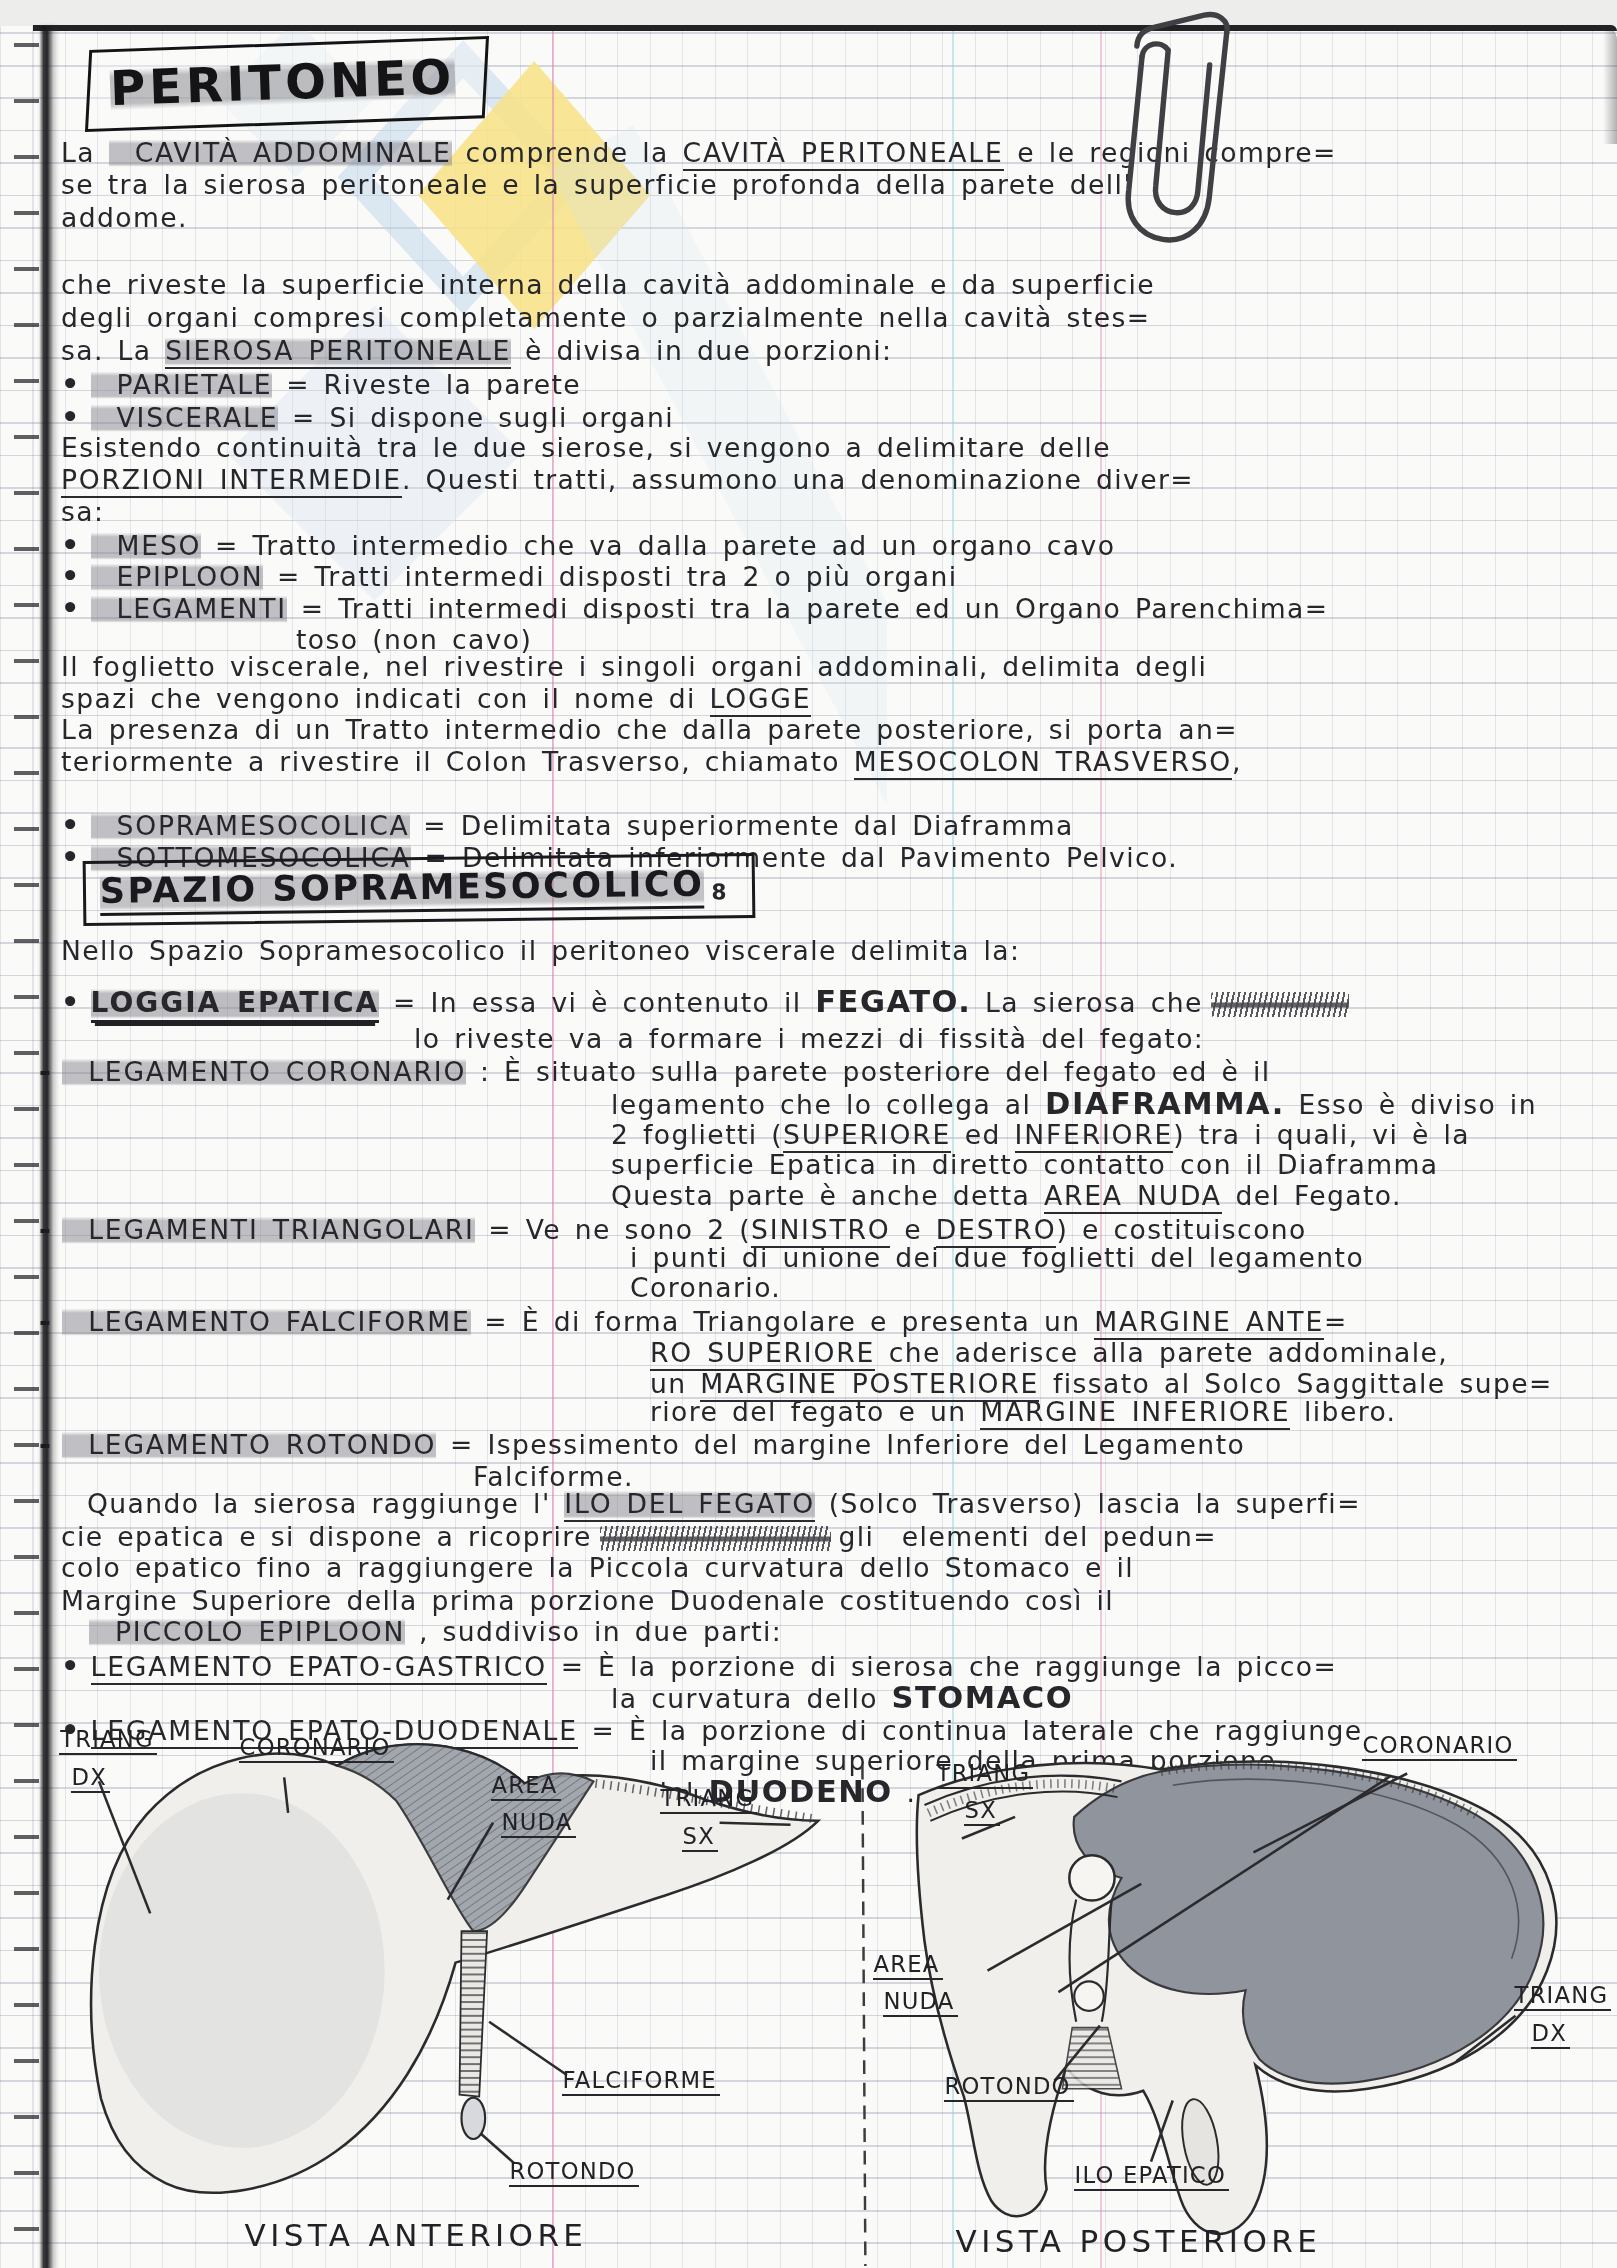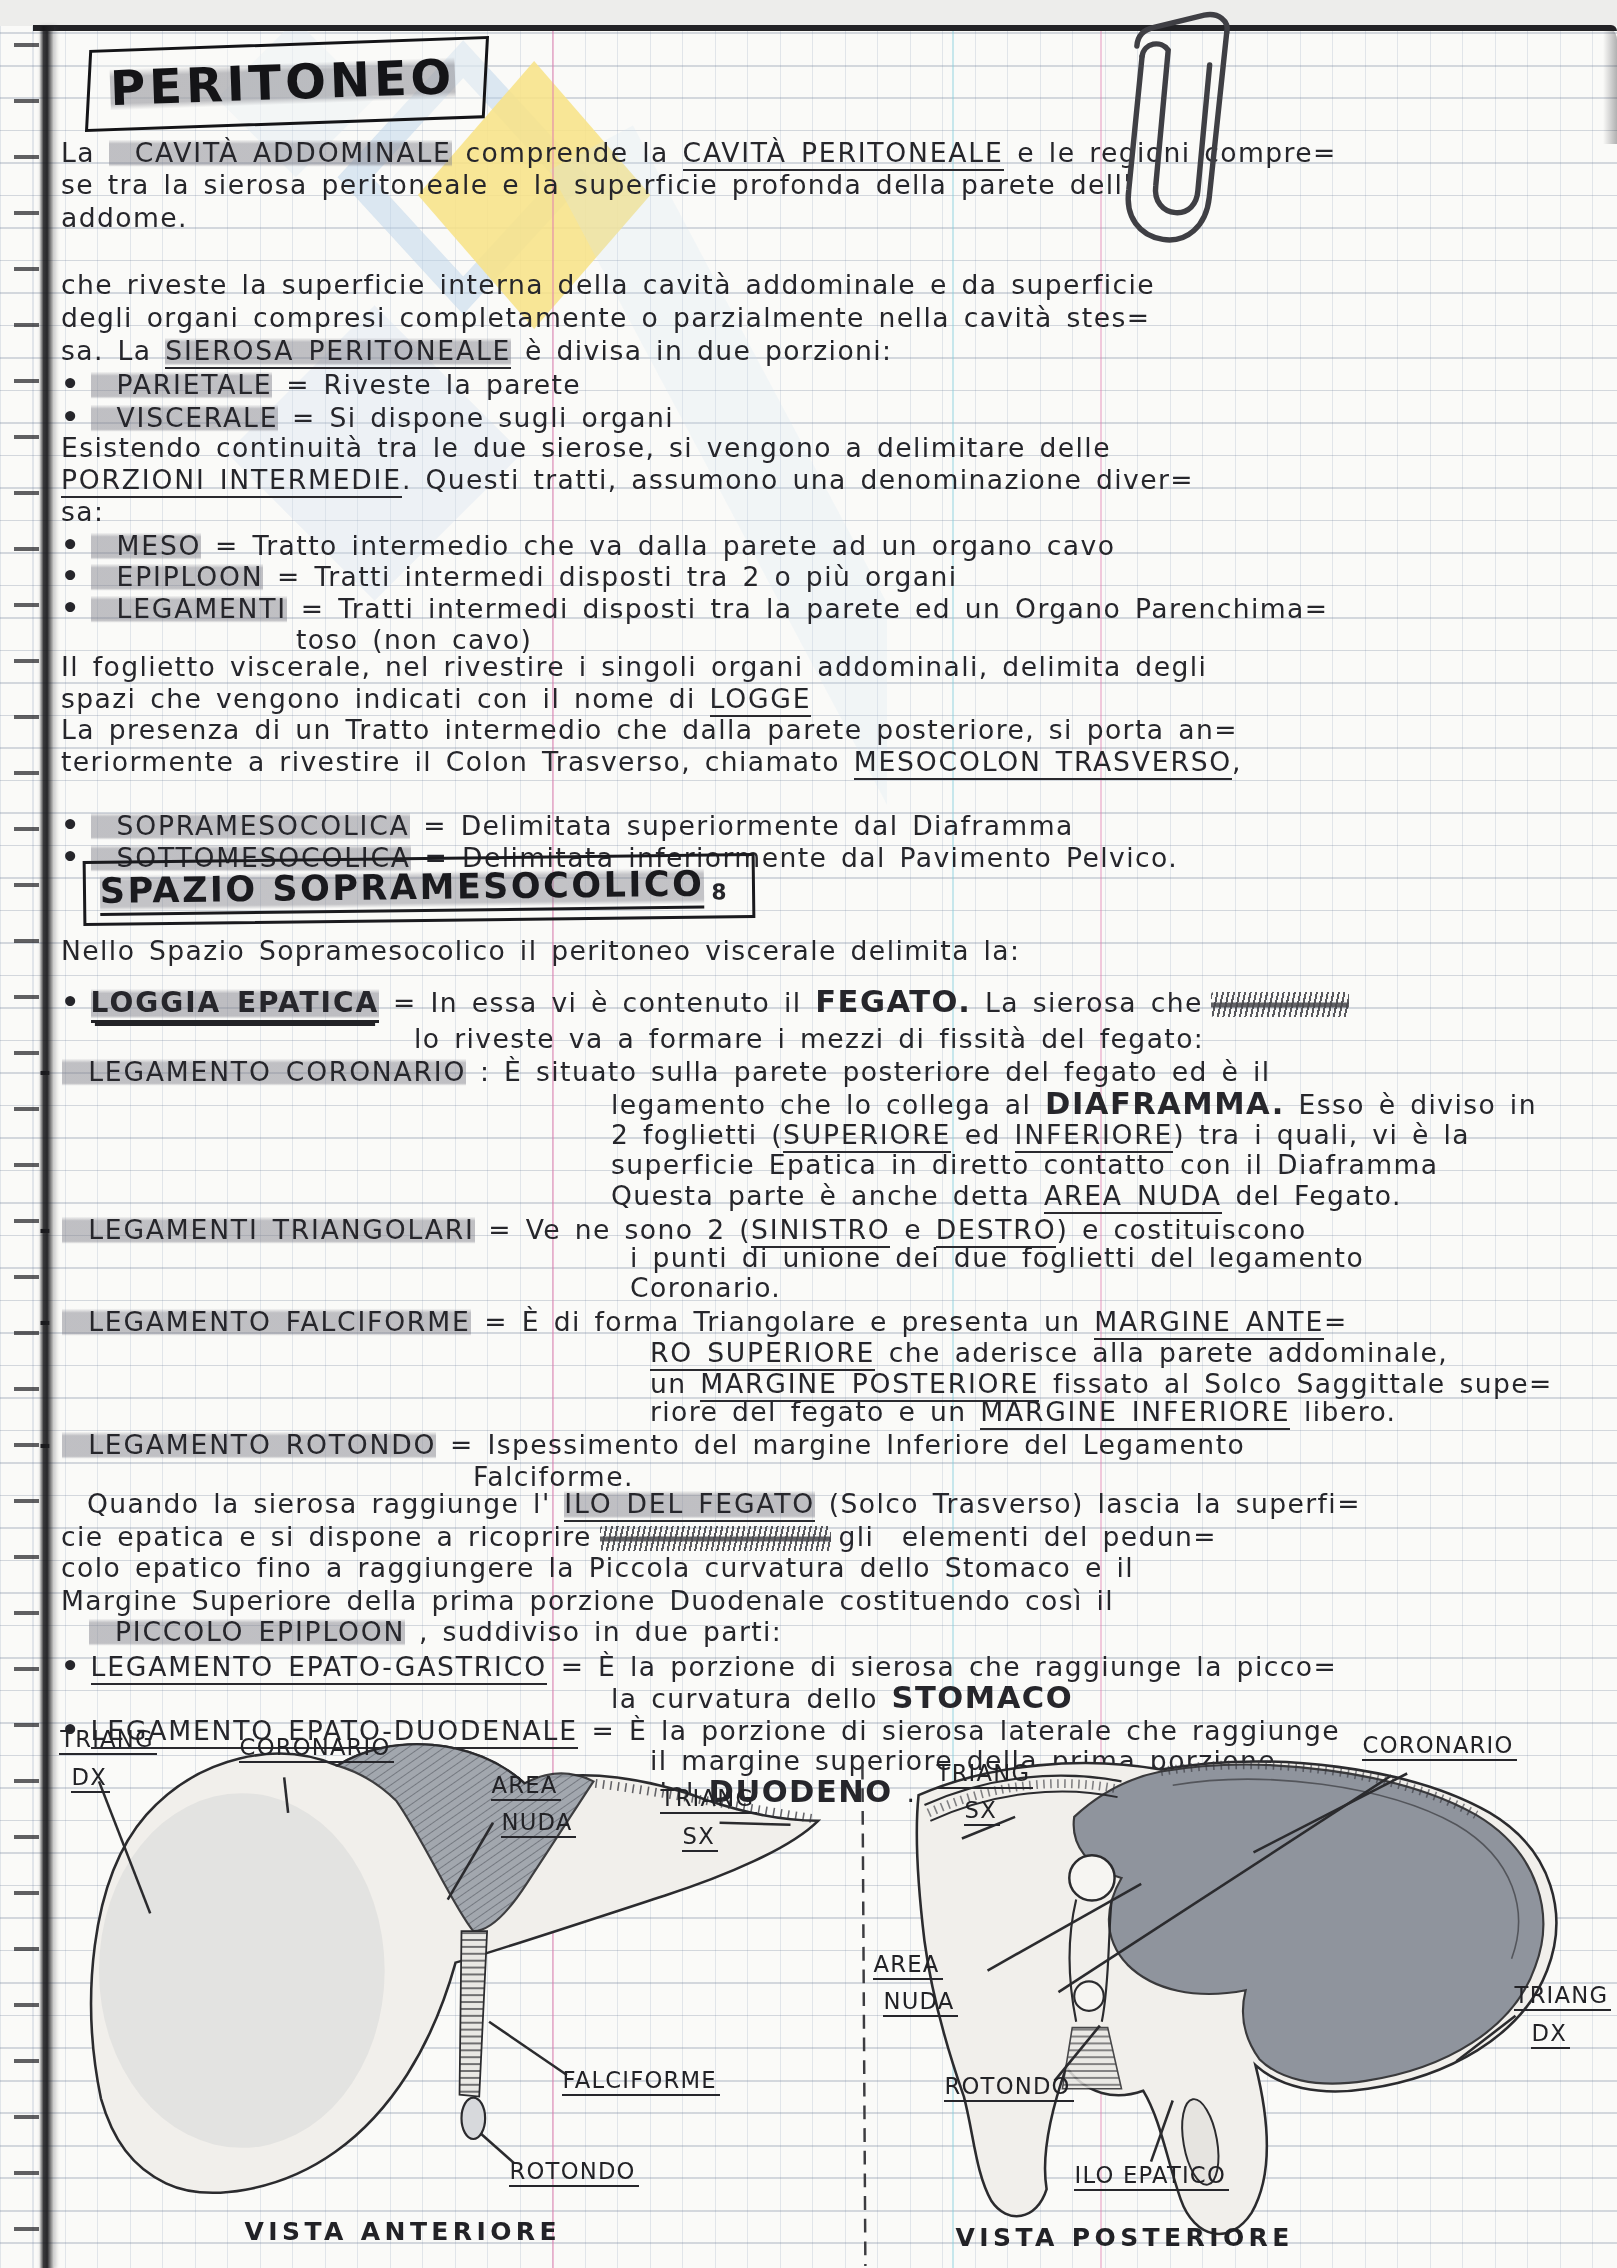--- a/index.html
+++ b/index.html
@@ -52,21 +52,21 @@
   .title-text{display:inline-block;transform:skewX(5deg);font-size:48px;font-weight:bold;letter-spacing:3.9px;color:#141417;
     background:linear-gradient(rgba(130,130,138,0) 16%, rgba(130,130,138,.5) 30%, rgba(130,130,138,.5) 78%, rgba(130,130,138,0) 90%);}
   .section-box{position:absolute;left:83px;top:857px;z-index:6;border:3px solid #1a1a1e;padding:6.9px 25.6px 10.8px 13.8px;transform:rotate(-0.7deg);}
   .section-text{font-size:35px;font-weight:bold;letter-spacing:2.5px;color:#1a1a1e;border-bottom:3.4px solid #1a1a1e;padding-bottom:2px;
     background:linear-gradient(rgba(128,128,138,0) 10%, rgba(128,128,138,.45) 24%, rgba(128,128,138,.45) 86%, rgba(128,128,138,0) 96%);}
   .section-suffix{font-size:21.7px;font-weight:bold;margin-left:6.9px;vertical-align:-3.9px;}
   
   .diagrams{position:absolute;left:29.6px;top:1675px;width:1588px;height:594px;z-index:5;}
   .diagrams svg{position:absolute;left:0;top:0;}
   .dlabel{position:absolute;font-size:22.7px;font-weight:500;letter-spacing:1.2px;color:#222226;border-bottom:2.5px solid #26262b;padding:0 3px 1px 1px;white-space:pre;}
-  .dcaption{position:absolute;font-size:25px;font-weight:700;letter-spacing:4.4px;color:#222226;white-space:pre;}
+  .dcaption{position:absolute;font-size:31px;font-weight:400;letter-spacing:4.4px;color:#222226;white-space:pre;}
   
   .paperclip{position:absolute;left:1111px;top:2px;z-index:9;}
 </style>
 </head>
 <body>
 
 <div class="page">
 
   <svg class="watermark" width="887" height="1379" viewBox="0 0 900 1400">
     <polygon points="300,20 380,100 300,180 220,100" fill="#d9e6f2" opacity="0.35"></polygon>
@@ -127,21 +127,21 @@
       <div class="hl-line" style="top: 1397px; left: 650px;"><span class="seg-p">riore del fegato e un </span><span class="seg-ku">MARGINE INFERIORE</span><span class="seg-p"> libero.</span></div>
       <div class="hl-line" style="top: 1429px; left: 39px;"><span class="seg-bul">-</span><span class="seg-kh">LEGAMENTO ROTONDO</span><span class="seg-p"> = Ispessimento del margine Inferiore del Legamento</span></div>
       <div class="hl-line" style="top: 1462px; left: 473px;"><span class="seg-p">Falciforme.</span></div>
       <div class="hl-line" style="top: 1489px; left: 87px;"><span class="seg-p">Quando la sierosa raggiunge l' </span><span class="seg-khu">ILO DEL FEGATO</span><span class="seg-p"> (Solco Trasverso) lascia la superfi=</span></div>
       <div class="hl-line" style="top: 1522px; left: 61px;"><span class="seg-p">cie epatica e si dispone a ricoprire</span><span class="seg-x" style="width: 231px;"></span><span class="seg-p">gli  elementi del pedun=</span></div>
       <div class="hl-line" style="top: 1553px; left: 61px;"><span class="seg-p">colo epatico fino a raggiungere la Piccola curvatura dello Stomaco e il</span></div>
       <div class="hl-line" style="top: 1586px; left: 61px;"><span class="seg-p">Margine Superiore della prima porzione Duodenale costituendo così il</span></div>
       <div class="hl-line" style="top: 1617px; left: 89px;"><span class="seg-kh">PICCOLO EPIPLOON</span><span class="seg-p"> , suddiviso in due parti:</span></div>
       <div class="hl-line" style="top: 1651px; left: 61px;"><span class="seg-bul">•</span><span class="seg-ku">LEGAMENTO EPATO-GASTRICO</span><span class="seg-p"> = È la porzione di sierosa che raggiunge la picco=</span></div>
       <div class="hl-line" style="top: 1683px; left: 611px;"><span class="seg-p">la curvatura dello </span><span class="seg-bb">STOMACO</span></div>
-      <div class="hl-line" style="top: 1715px; left: 61px;"><span class="seg-bul">•</span><span class="seg-ku">LEGAMENTO EPATO-DUODENALE</span><span class="seg-p"> = È la porzione di sierosa laterale che raggiunge</span></div>
+      <div class="hl-line" style="top: 1715px; left: 61px;"><span class="seg-bul">•</span><span class="seg-ku">LEGAMENTO EPATO-DUODENALE</span><span class="seg-p"> = È la porzione di continua laterale che raggiunge</span></div>
       <div class="hl-line" style="top: 1746px; left: 650px;"><span class="seg-p">il margine superiore della prima porzione</span></div>
       <div class="hl-line" style="top: 1777px; left: 650px;"><span class="seg-p">del </span><span class="seg-bb">DUODENO</span><span class="seg-p"> .</span></div>
     </div>
 
   <div class="diagrams">
     <svg width="1588" height="594" viewBox="0 0 1612 603">
       <defs>
         <pattern id="ladder" width="8" height="7" patternUnits="userSpaceOnUse">
           <rect width="8" height="7" fill="#e9e8e4"></rect>
           <line x1="0" y1="3" x2="8" y2="3" stroke="#3a3a3e" stroke-width="1.4"></line>

